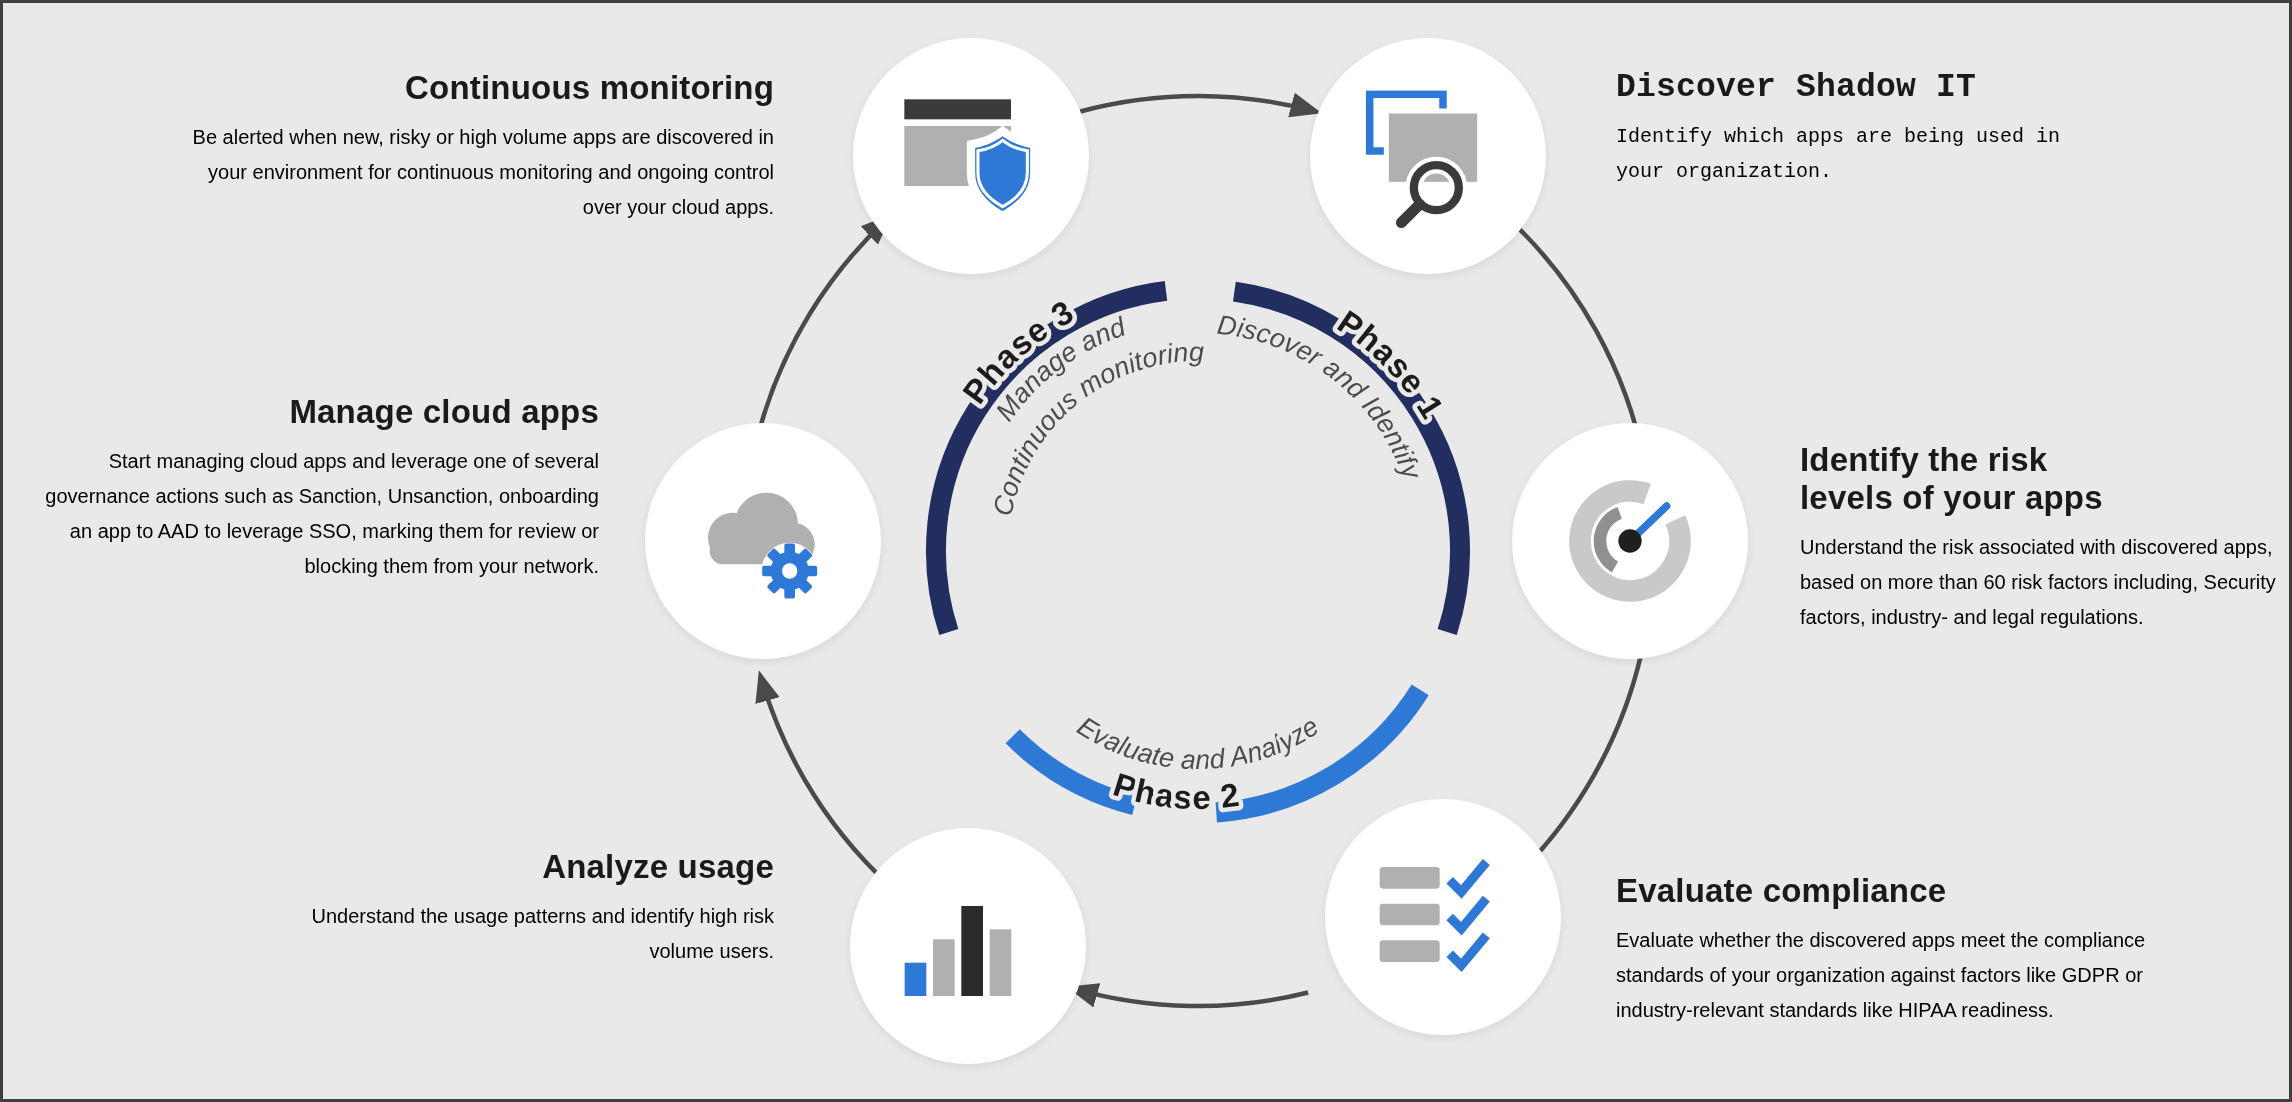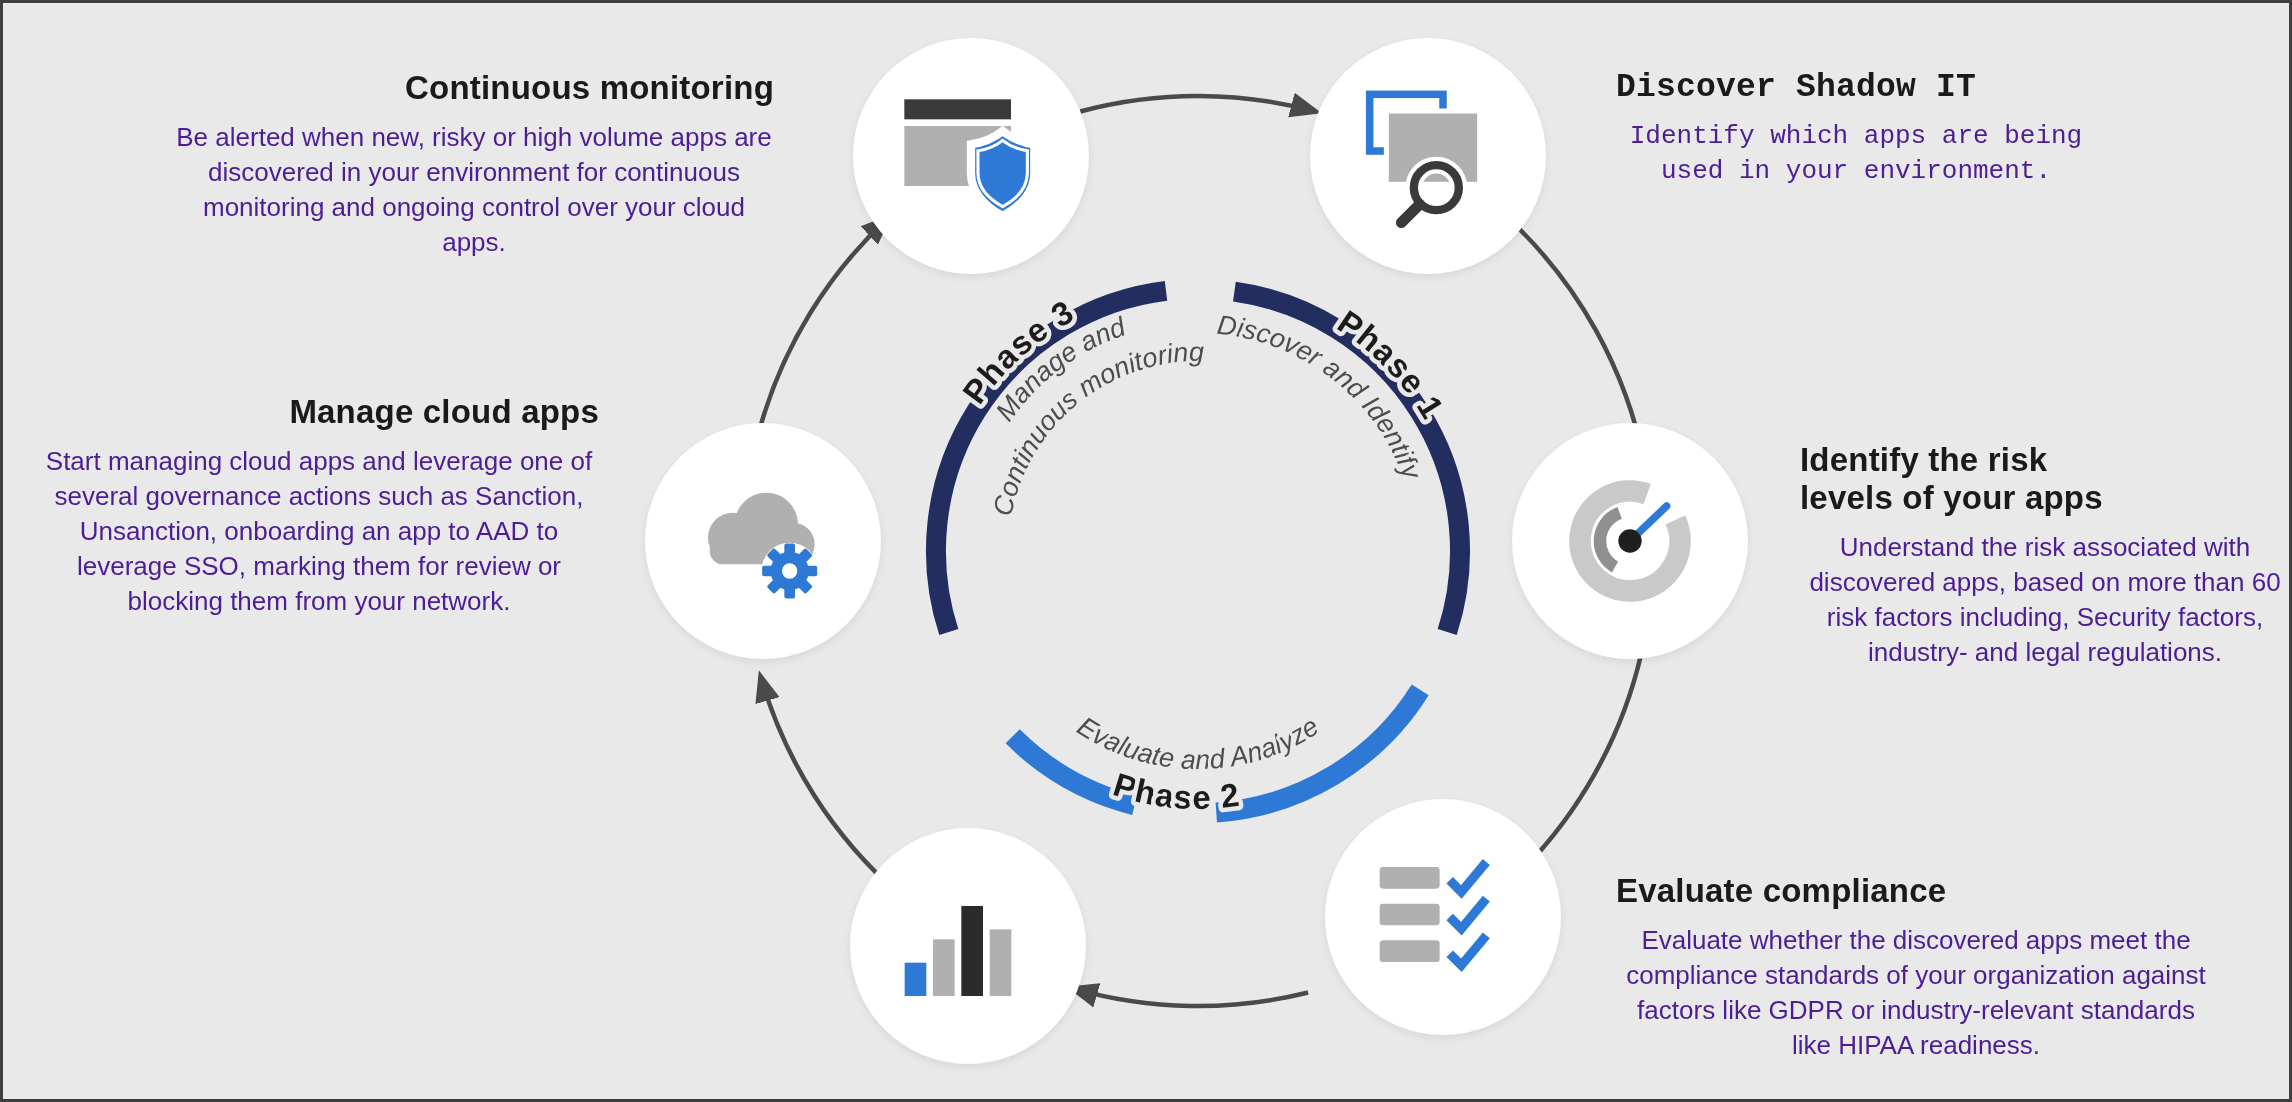--- a/index.html
+++ b/index.html
@@ -31,21 +31,21 @@
   }
   .node-1 { left:850px;  top:35px;  }
   .node-2 { left:1307px; top:35px;  }
   .node-3 { left:1509px; top:420px; }
   .node-4 { left:1322px; top:796px; }
   .node-5 { left:847px;  top:825px; }
   .node-6 { left:642px;  top:420px; }
 
   .step { position:absolute; color:#1f1f1f; }
   .step h2 { font-size:33px; font-weight:700; margin:0 0 13px 0; color:#1a1a1a; letter-spacing:0.2px; }
-  .step p  { font-size:26px; line-height:35px; margin:0; color:#4c1d95;text-align:center; }
+  .step p  { font-size:20px; line-height:35px; margin:0; color:#000000; }
 
   .step-1 { right:1515px; top:66px;  width:600px; text-align:right; }
   .step-2 { left:1613px;  top:66px;  width:480px; text-align:left;font-family:Liberation Mono, monospace;  }
   .step-3 { left:1797px;  top:390px; width:490px; text-align:left;  }
   .step-3 h2 { max-width:330px;margin-top:48px; }
   .step-4 { left:1613px;  top:845px; width:600px; text-align:left;margin-top:24px;  }
   .step-5 { right:1515px; top:845px; width:520px; text-align:right; }
   .step-6 { right:1690px; top:390px; width:560px; text-align:right; }
 </style>
 </head>
@@ -176,32 +176,36 @@
     </svg>
   </div>
 
   <section class="step step-1">
     <h2>Continuous monitoring</h2>
     <p>Be alerted when new, risky or high volume apps are discovered in your environment for continuous monitoring and ongoing control over your cloud apps.</p>
   </section>
 
   <section class="step step-2">
     <h2>Discover Shadow IT</h2>
-    <p>Identify which apps are being used in your environment.</p>
+    <p>Identify which apps are being used in your organization.</p>
   </section>
 
   <section class="step step-3">
     <h2>Identify the risk levels of your apps</h2>
     <p>Understand the risk associated with discovered apps, based on more than 60 risk factors including, Security factors, industry- and legal regulations.</p>
   </section>
 
   <section class="step step-4">
     <h2>Evaluate compliance</h2>
     <p>Evaluate whether the discovered apps meet the compliance standards of your organization against factors like GDPR or industry-relevant standards like HIPAA readiness.</p>
   </section>
 
+  <section class="step step-5">
+    <h2>Analyze usage</h2>
+    <p>Understand the usage patterns and identify high risk volume users.</p>
+  </section>
 
   <section class="step step-6">
     <h2>Manage cloud apps</h2>
     <p>Start managing cloud apps and leverage one of several governance actions such as Sanction, Unsanction, onboarding an app to AAD to leverage SSO, marking them for review or blocking them from your network.</p>
   </section>
 
 </div>
 
 </body></html>

